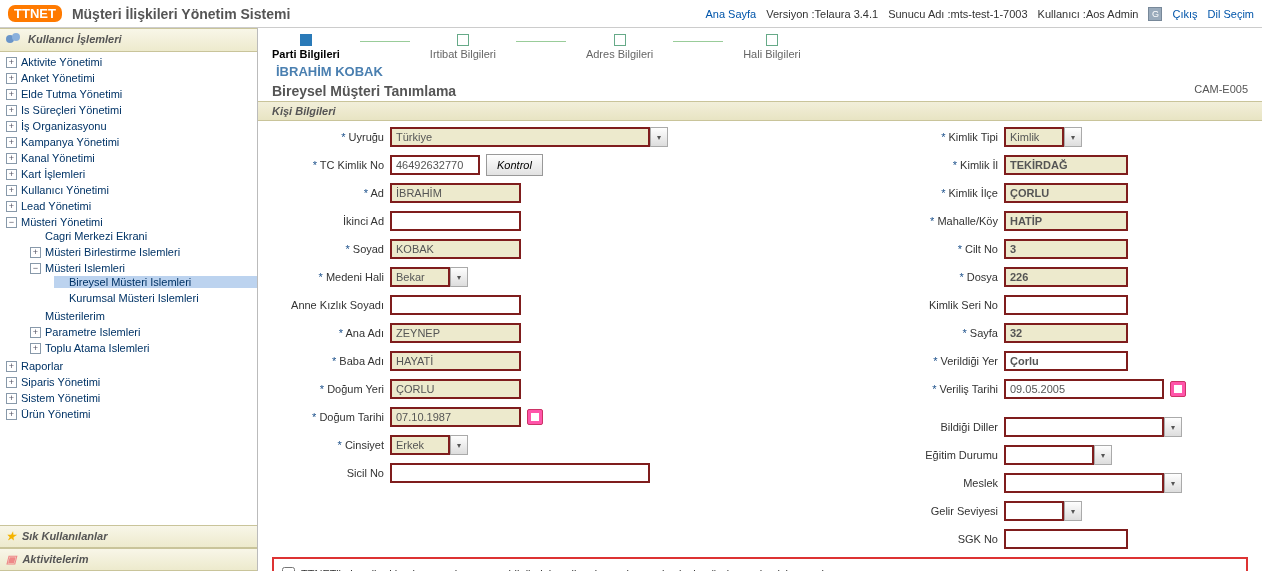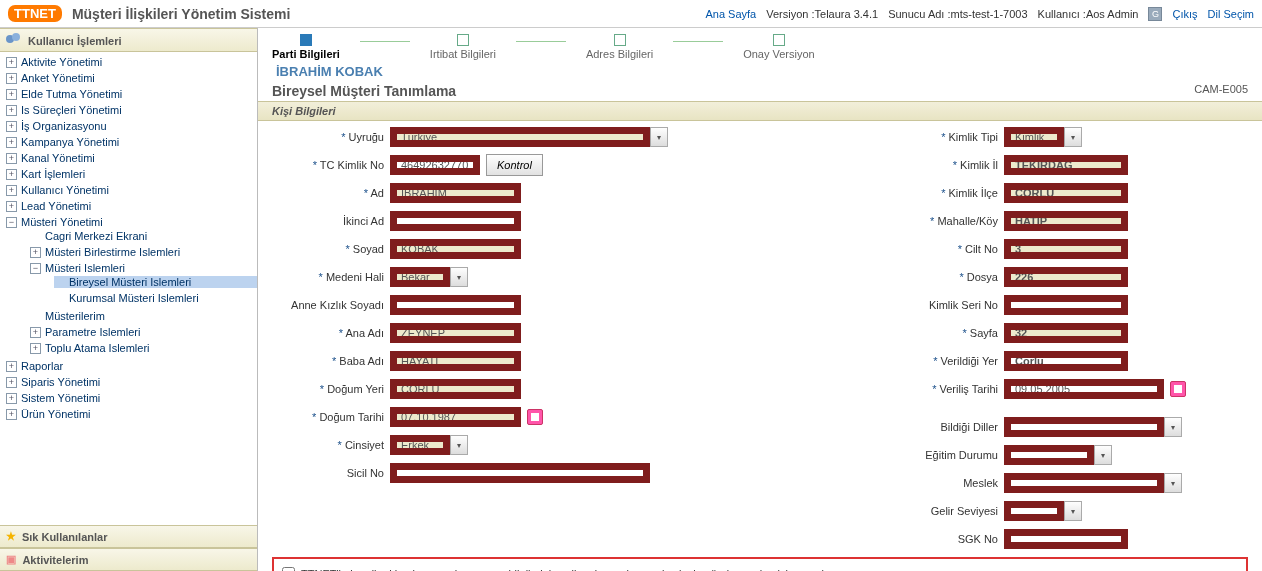--- a/index.html
+++ b/index.html
@@ -7,21 +7,21 @@
 .topbar { display: flex; align-items: center; height: 28px; border-bottom: 1px solid #ccc; padding: 0 8px; }
 .logo { display: flex; align-items: center; gap: 2px; }
 .logo-mark { background: #ff7a00; color: #fff; font-weight: bold; padding: 1px 6px; border-radius: 7px; font-size: 13px; }
 .app-title { font-weight: bold; font-size: 14px; color: #555; margin-left: 10px; }
 .topbar-right { margin-left: auto; display: flex; align-items: center; gap: 10px; color: #333; }
 .topbar-right a { color: #0055aa; text-decoration: none; cursor: pointer; }
 .topbar-right .ver { color: #333; }
 .sq { display: inline-block; width: 14px; height: 14px; background: #9ab; border: 1px solid #789; text-align: center; line-height: 12px; font-size: 9px; color: #fff; }
 .main { display: flex; height: 543px; }
 .sidebar { width: 258px; border-right: 1px solid #bbb; background: #fff; display: flex; flex-direction: column; }
-.side-head { background: linear-gradient(#f8f6e8,#edeacd); border: 1px solid #c9c49a; border-left: none; border-right: none; padding: 4px 6px; font-weight: bold; color: #555; display: flex; align-items: flex-end; gap: 6px; }
+.side-head { background: linear-gradient(#f8f6e8,#edeacd); border: 1px solid #c9c49a; border-left: none; border-right: none; padding: 4px 6px; font-weight: bold; color: #555; display: flex; align-items: flex-start; gap: 6px; font-style: italic; }
 .side-head .star { color: #f5b400; }
 .side-head .users-ic { width: 16px; height: 14px; display: inline-block; position: relative; }
 .side-head .users-ic::before { content:""; position:absolute; left:0; top:2px; width:8px; height:8px; border-radius:50%; background:#6a95c9; }
 .side-head .users-ic::after { content:""; position:absolute; left:6px; top:0; width:8px; height:8px; border-radius:50%; background:#8ab0dc; }
 .tree { flex: 1; overflow-y: auto; padding: 2px 0; }
 .tree ul { list-style: none; padding-left: 0; }
 .tree li { padding: 2px 0 2px 6px; white-space: nowrap; }
 .tree li .row { display: flex; align-items: center; gap: 4px; cursor: pointer; }
 .tree .tg { width: 11px; height: 11px; border: 1px solid #8899aa; display: inline-flex; align-items: center; justify-content: center; font-size: 9px; line-height: 1; color: #556; background: #fff; }
 .tree .leaf .tg { visibility: hidden; }
@@ -42,21 +42,21 @@
 .page-code { margin-left: auto; font-size: 11px; color: #555; font-weight: normal; }
 .section-head { background: linear-gradient(#f2efda,#e8e4c3); border: 1px solid #c9c49a; border-left: none; border-right: none; padding: 3px 14px; font-weight: bold; color: #555; font-style: italic; }
 .form-wrap { display: flex; padding: 4px 10px 0; }
 .col { display: flex; flex-direction: column; gap: 4px; }
 .col.left { flex: 0 0 530px; }
 .col.right { flex: 1; }
 .fr { display: flex; align-items: center; gap: 6px; min-height: 24px; }
 .fl { width: 116px; text-align: right; color: #333; }
 .fr.r .fl { width: 200px; }
 .req::before { content: "* "; color: #1a4f8a; }
-.inp { height: 20px; border: 7px solid #7f1d1d; background: #edeacd; color: #555; padding: 0 4px; font-size: 11px; }
+.inp { height: 20px; border: 2px solid #7f1d1d; background: #edeacd; color: #555; padding: 0 4px; font-size: 11px; }
 .inp.white { background: #fff; }
 .inp.w160 { width: 131px; }
 .inp.w140 { width: 124px; font-weight: bold; }
 .inp.w90 { width: 90px; }
 .inp.w60 { width: 60px; }
 .inp.w260 { width: 260px; }
 .inp.w200 { width: 160px; }
 .sel-wrap { display: inline-flex; align-items: center; }
 .sel-btn { width: 18px; height: 20px; border: 1px solid #aaa; background: linear-gradient(#fefefe,#ddd); display: inline-flex; align-items: center; justify-content: center; font-size: 8px; color: #555; cursor: pointer; }
 .btn { height: 22px; padding: 0 10px; border: 1px solid #999; background: linear-gradient(#fefefe,#e2e2e2); cursor: pointer; font-size: 11px; font-style: italic; }
@@ -261,21 +261,21 @@
           <span>Irtibat Bilgileri</span>
         </div>
         <div class="wz-line"></div>
         <div class="wz">
           <div class="box"></div>
           <span>Adres Bilgileri</span>
         </div>
         <div class="wz-line"></div>
         <div class="wz">
           <div class="box"></div>
-          <span>Onay Versiyon</span>
+          <span>Hali Bilgileri</span>
         </div>
       </div>
     <div class="person-name">İBRAHİM KOBAK</div>
     <div class="page-title">
       <span>Bireysel Müşteri Tanımlama</span>
       <span class="page-code">CAM-E005</span>
     </div>
     <div class="section-head">Kişi Bilgileri</div>
 
     <div class="form-wrap">

